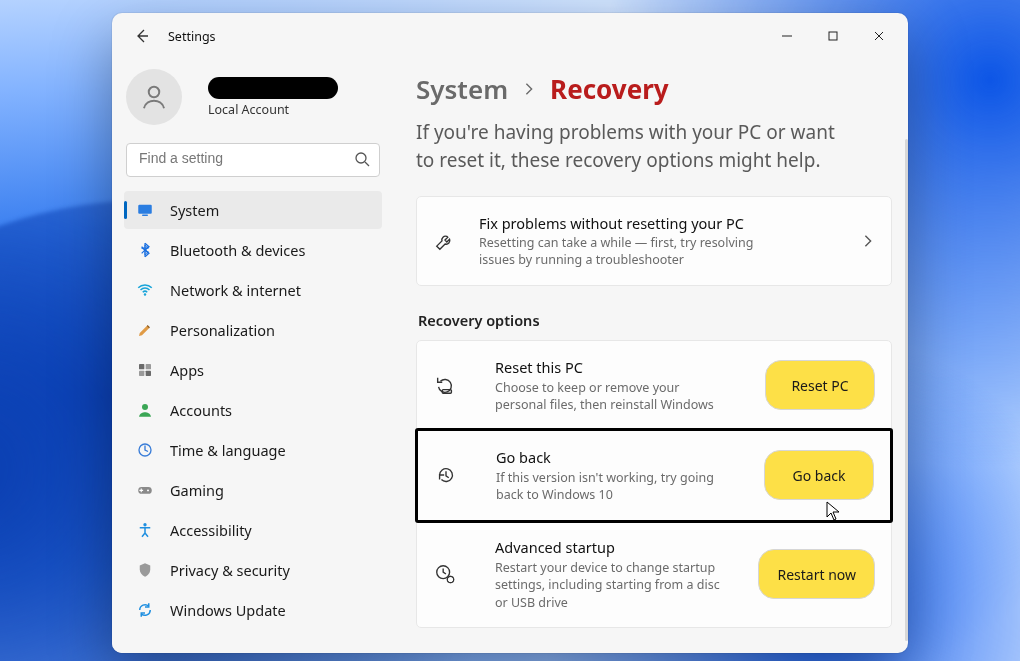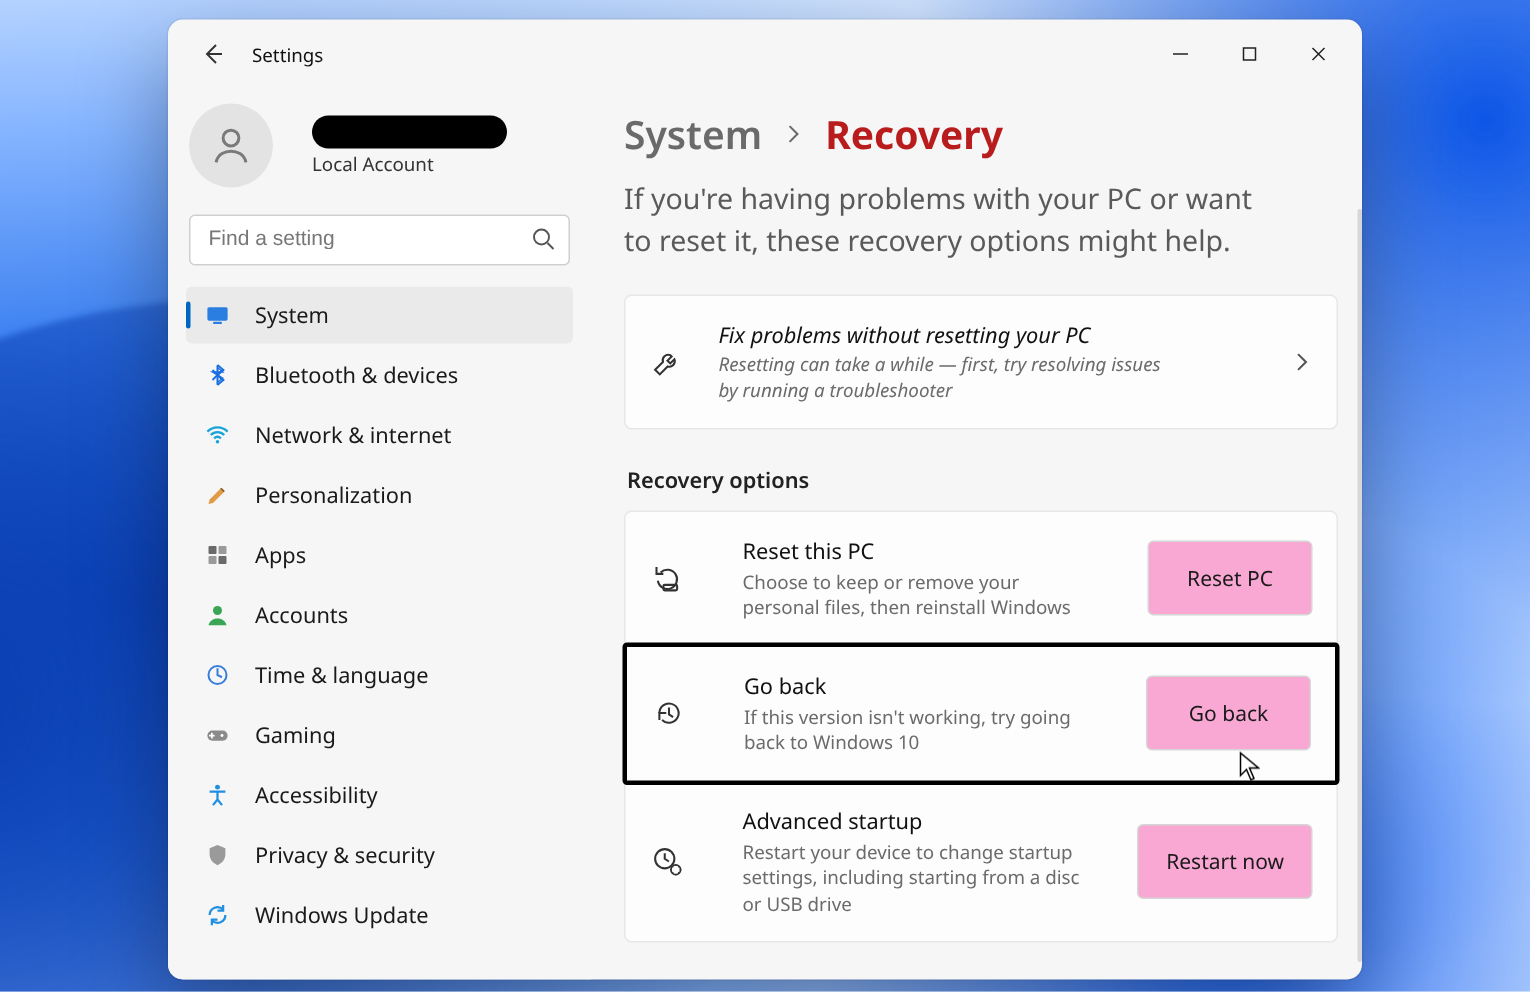--- a/index.html
+++ b/index.html
@@ -96,39 +96,39 @@
   .crumb-sep { color:#6a6a6a; }
   .crumb-title { font-size:26px; font-weight:700; color:#b91c1c; }
   .intro { font-size:19px; color:#5a5a5a; max-width:430px; margin-bottom:22px; line-height:1.45; }
 
   .card {
     background:#fdfdfd; border:1px solid #e7e7e7; border-radius:5px;
     padding: 16px 16px; display:flex; align-items:center; gap:22px;
     margin-bottom: 24px;
   }
   .card .ico-slot { width:24px; display:flex; justify-content:center; color:#333; }
-  .card .card-text { flex:1;font-style:italic; }
+  .card .card-text { flex:1; }
   .card .ct-title { font-size:14.5px; color:#111; }
   .card .ct-sub { font-size:12.5px; color:#6b6b6b; line-height:1.35; margin-top:2px; max-width:310px; }
   .card .chev { color:#555; }
   .section-head { font-size:14.5px; font-weight:600; color:#222; margin: 0 0 10px 2px; }
 
   .option-list {
     background:#fdfdfd; border:1px solid #e7e7e7; border-radius:5px;
   }
   .option-row {
     padding: 16px 16px; display:flex; align-items:center; gap:38px;
   }
   .option-row .ico-slot { width:24px; display:flex; justify-content:center; color:#333; }
   .option-row .opt-text { flex:1; }
   .opt-title { font-size:14.5px; color:#111; }
   .opt-sub { font-size:12.5px; color:#6b6b6b; line-height:1.4; margin-top:2px; max-width:230px; }
   .opt-btn {
     min-width:110px; height:50px; padding:0 18px;
-    background:#f9a8d4; border:1px solid #d6d6d6; border-radius:4px;
+    background:#fde047; border:1px solid #d6d6d6; border-radius:16px;
     font-size:14px; color:#1a1a1a; display:flex; align-items:center; justify-content:center;
   }
 
   .highlight-box {
     border:3px solid #000000; border-radius:3px;
     margin: -2px -2px; padding: 0;
   }
 
   .help-row { display:flex; align-items:center; gap:12px; margin:22px 0 0 6px; color:#0067c0; font-size:14px; }
   .help-row .ico-slot { color:#333; }

